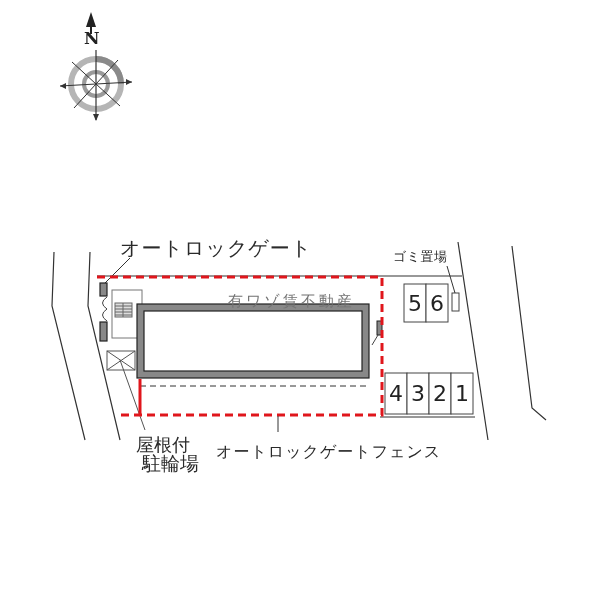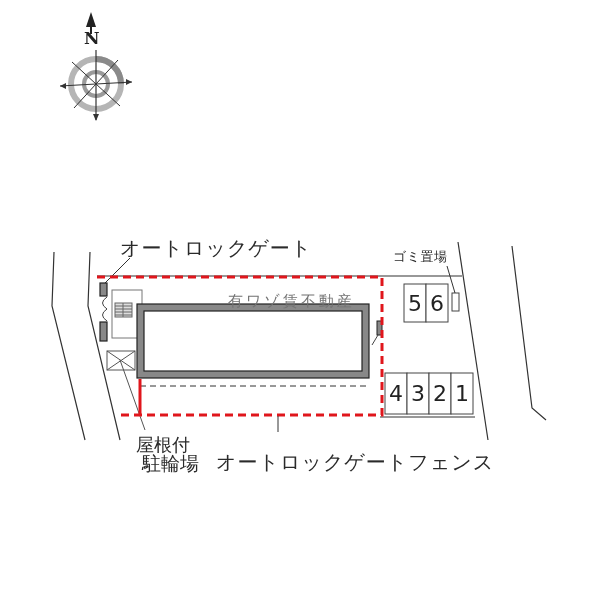--- a/index.html
+++ b/index.html
@@ -4,21 +4,21 @@
   <style>
     html, body { margin: 0; padding: 0; background: #ffffff; }
     body { width: 600px; height: 600px; position: relative; overflow: hidden;
            font-family: "DejaVu Sans", sans-serif; color: #222; }
     .map { position: absolute; left: 0; top: 0; width: 600px; height: 600px; }
     .label { position: absolute; white-space: nowrap; color: #2a2a2a; line-height: 1; }
     .lbl-gate { left: 120px; top: 238px; font-size: 20px; letter-spacing: 1px; }
     .lbl-trash { left: 393px; top: 250px; font-size: 13px; font-weight: normal; letter-spacing: 0.5px; }
     .lbl-bike1 { left: 136px; top: 428px; font-size: 18px; margin-top: 8px; }
     .lbl-bike2 { left: 142px; top: 454px; font-size: 19px; font-family: Liberation Serif, serif; }
-    .lbl-fence { left: 216px; top: 444px; font-size: 20px; letter-spacing: 1px; margin-top: 8px; }
+    .lbl-fence { left: 216px; top: 444px; font-size: 16px; letter-spacing: 1px; }
     .lbl-north { left: 84px; top: 30px; font-size: 17px; font-weight: bold;
                  font-family: "DejaVu Serif", serif; color: #222; }
     .watermark { position: absolute; left: 228px; top: 292px; font-size: 15px; color: #737373;
                  letter-spacing: 3px; }
     .slot { position: absolute; font-size: 22px; color: #222; width: 22px; text-align: center; line-height: 1; }
   </style>
 </head>
 <body>
 
 <div class="map">

